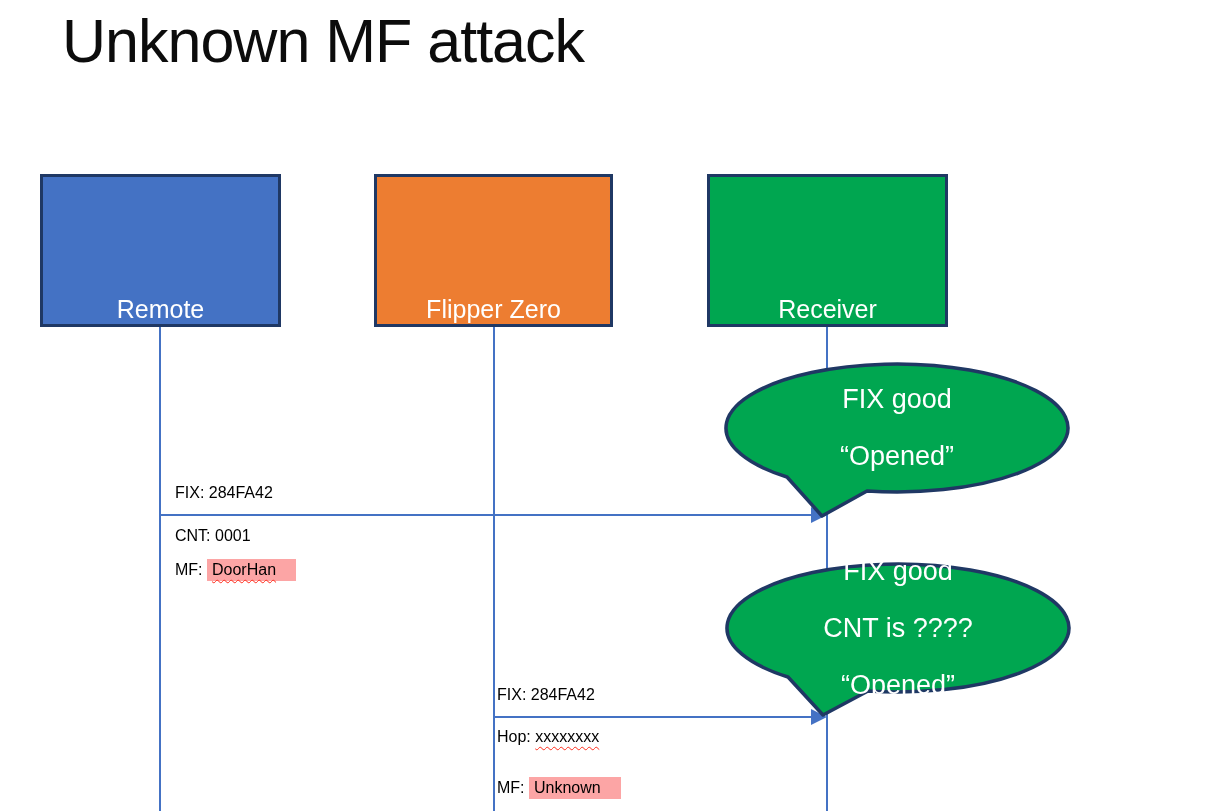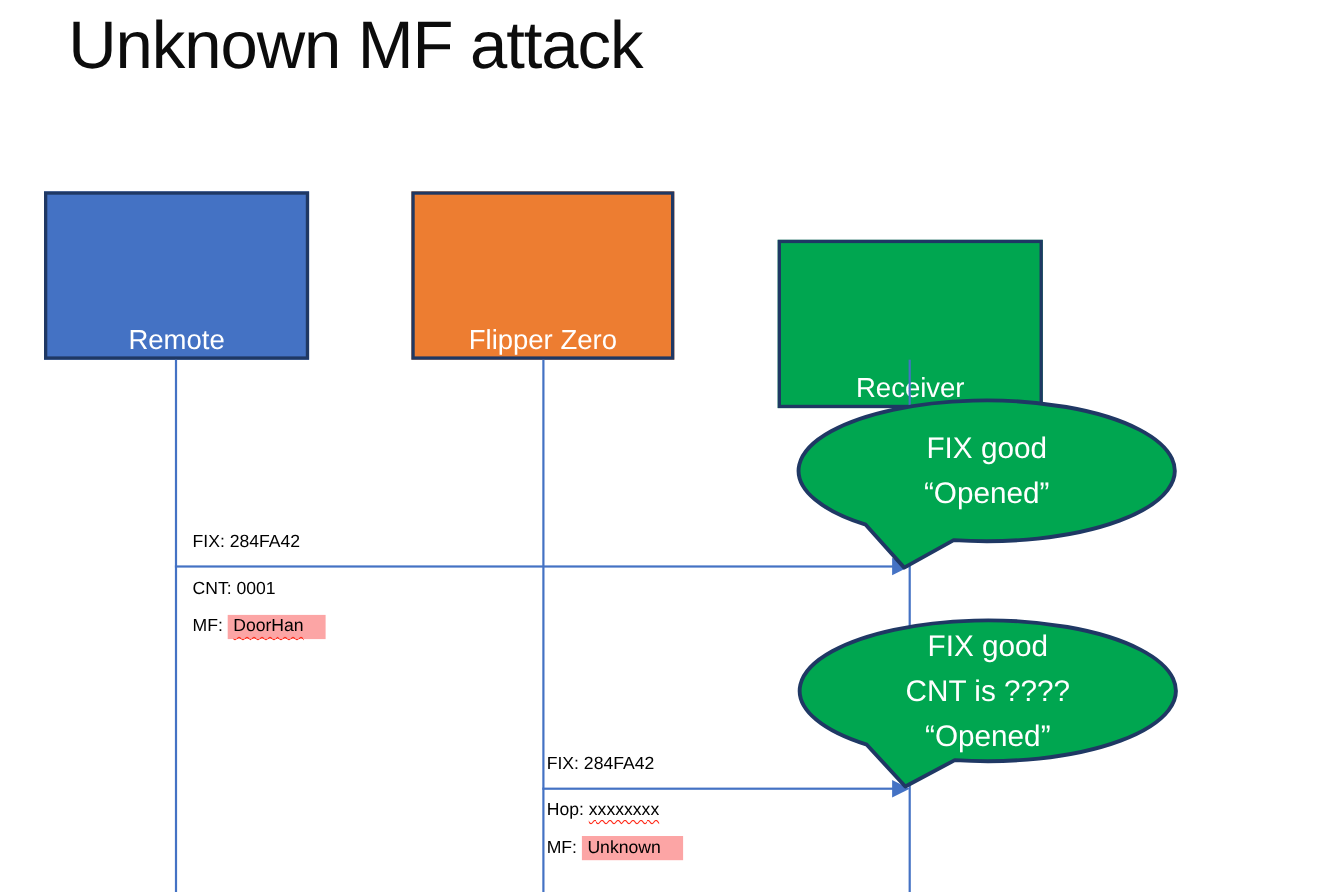--- a/index.html
+++ b/index.html
@@ -19,21 +19,21 @@
   }
 
   .actor {
     position: absolute; top: 174px; height: 153px;
     border: 3px solid #1F3864; box-sizing: border-box;
     display: flex; align-items: flex-end; justify-content: center;
     color: #ffffff; font-size: 25px;
   }
   .actor-remote   { left: 40px;  width: 241px; background: #4472C4; }
   .actor-flipper  { left: 374px; width: 239px; background: #ED7D31; }
-  .actor-receiver { left: 707px; width: 241px; background: #00A650; margin-top: 44px; }
+  .actor-receiver { left: 707px; width: 241px; background: #00A650; }
 
   .lifeline {
     position: absolute; top: 327px; height: 484px; width: 1.6px;
     background: #4472C4;
   }
   .lifeline-remote   { left: 159px; }
   .lifeline-flipper  { left: 493px; }
   .lifeline-receiver { left: 826px; }
 
   .msg-line {
@@ -53,41 +53,41 @@
 
   .msg-text {
     position: absolute; font-size: 16px; color: #000000;
     white-space: nowrap; line-height: 28px;
   }
   .m1-above { left: 175px; top: 479px; }
   .m1-l2    { left: 175px; top: 522px; }
   .m1-l3    { left: 175px; top: 556px; }
   .m2-above { left: 497px; top: 681px; }
   .m2-l2    { left: 497px; top: 723px; }
-  .m2-l3    { left: 497px; top: 757px; }
+  .m2-l3    { left: 497px; top: 774px; }
 
   .hl { background: #fca5a5; padding: 2px 20px 3px 5px; }
   .squiggle {
     text-decoration: underline;
     text-decoration-style: wavy;
     text-decoration-color: #FF2B1A;
     text-decoration-thickness: 1px;
     text-underline-offset: 4px;
   }
 
   .bubble-svg {
     position: absolute; left: 0; top: 0; width: 1216px; height: 811px;
     pointer-events: none;
   }
   .bubble-text {
     position: absolute; width: 342px; height: 128px;
     display: flex; flex-direction: column;
     align-items: center; justify-content: center;
     color: #ffffff; font-size: 27px; line-height: 41px;
-    white-space: nowrap;
+    white-space: nowrap; gap: 16px;
   }
   .bubble-text-1 { left: 726px; top: 364px; }
   .bubble-text-2 { left: 727px; top: 564px; }
 </style>
 </head>
 <body>
 
 <div class="slide">
 
   <h1 class="slide-title">Unknown MF attack</h1>

